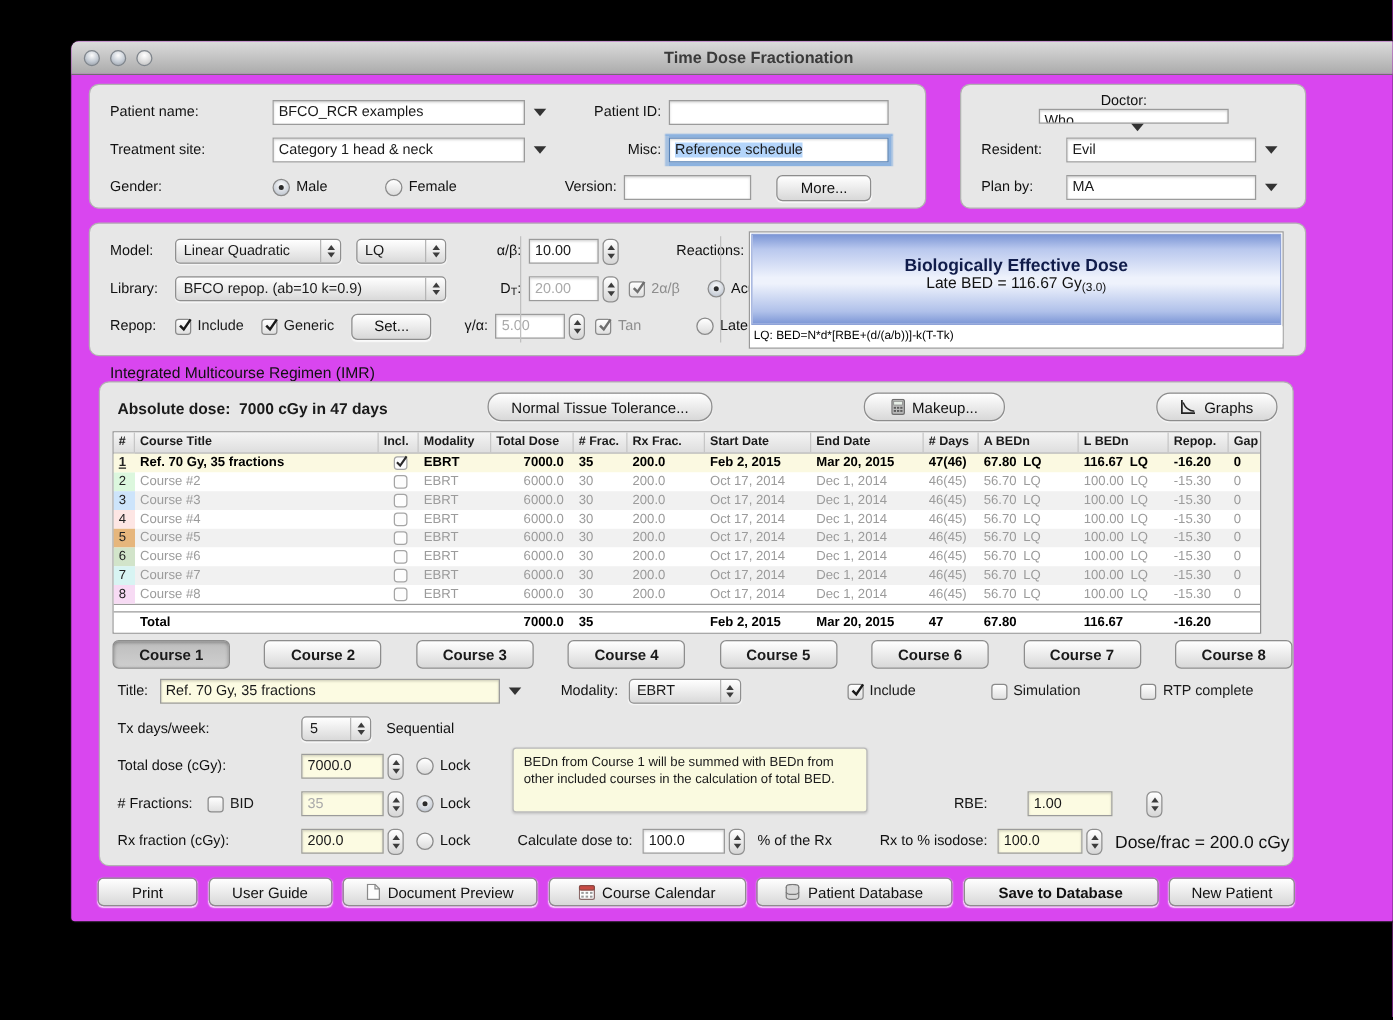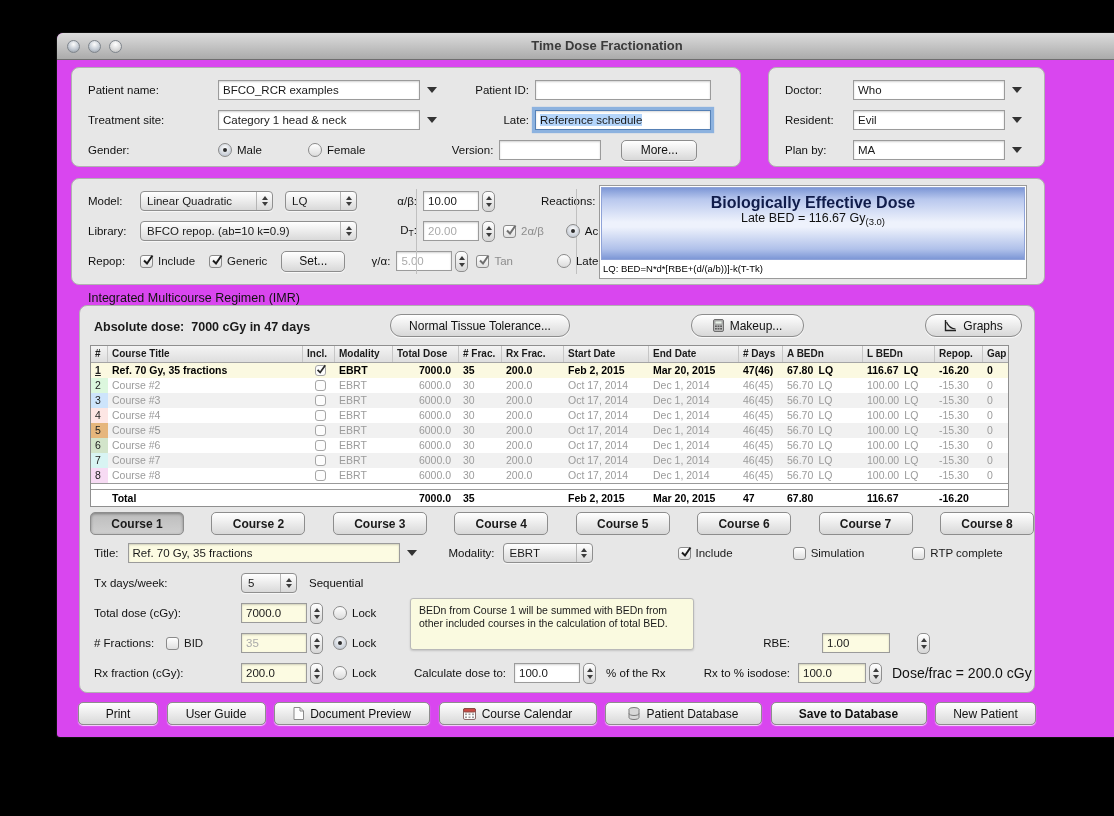--- a/index.html
+++ b/index.html
@@ -68,21 +68,21 @@
   .btn .bicon{margin-right:6px;display:inline-flex;}
   .btn.bold{font-weight:bold;}
 
   
   .vdiv{position:absolute;top:10px;bottom:10px;width:1px;background:#c0c0c0;}
 
   
   .bedbox{position:absolute;border:1px solid #9a9a9a;background:#fff;}
   .bedblue{height:73px;margin:1px;background:linear-gradient(180deg,#7d97d6 0%,#b9c8ee 16%,#eef2fc 48%,#eef2fc 55%,#b0c1ea 86%,#7d97d6 100%);
            text-align:center;border:1px solid #8fa3d8;box-sizing:border-box;}
-  .bedtitle{font-size:16px;font-weight:bold;color:#101c4a;padding-top:6px;}
+  .bedtitle{font-size:14px;font-weight:bold;color:#101c4a;padding-top:16px;}
   .bedmain{font-size:25px;font-weight:bold;color:#000;line-height:26px;letter-spacing:.5px;}
   .bedmain .sub{font-size:15px;vertical-align:-6px;}
   .bedlate{font-size:12.5px;color:#111;line-height:13px;}
   .bedlate .sub{font-size:9.5px;vertical-align:-3px;}
   .bedformula{font-size:9.5px;color:#000;padding:2px 3px 1px 3px;background:#fff;}
 
   
   .tbl{position:absolute;border:1px solid #8f8f8f;background:#fff;width:917px;font-size:10.5px;}
   .thead,.trow,.ttotal{display:grid;grid-template-columns:17px 195px 32px 58px 66px 43px 62px 85px 90px 44px 80px 72px 48px 25px;}
   .thead{background:linear-gradient(#f4f4f4,#dedede);border-bottom:1px solid #a5a5a5;height:16px;}
@@ -135,41 +135,41 @@
       <div class="lbl" style="width:130px;padding-left:16px;">Patient name:</div>
       <div class="field" style="width:192px;">BFCO_RCR examples</div>
       <div class="combo-arrow"></div>
       <div class="lbl r" style="width:92px;">Patient ID:</div>
       <div class="field" style="width:166px;margin-left:6px;"></div>
     </div>
     <div class="frow" style="height:30px;">
       <div class="lbl" style="width:130px;padding-left:16px;">Treatment site:</div>
       <div class="field" style="width:192px;">Category 1 head &amp; neck</div>
       <div class="combo-arrow"></div>
-      <div class="lbl r" style="width:92px;">Late:</div>
+      <div class="lbl r" style="width:92px;">Misc:</div>
       <div class="field focused" style="width:166px;margin-left:6px;"><span class="sel-text">Reference schedule</span></div>
     </div>
     <div class="frow" style="height:30px;">
       <div class="lbl" style="width:130px;padding-left:16px;">Gender:</div>
       <div class="frow" style="width:90px;">
           <div class="radio on"></div>
           <span class="lbl">Male</span>
         </div>
       <div class="frow">
           <div class="radio"></div>
           <span class="lbl">Female</span>
         </div>
       <div class="lbl r" style="width:118px;margin-left:10px;">Version:</div>
       <div class="field" style="width:92px;margin-left:6px;"></div>
       <div class="btn sq" style="margin-left:20px;width:76px;height:21px;">More...</div>
     </div>
   </div>
 
   <div class="grp" style="left:711px;top:34px;width:277px;height:100px;">
-    <div class="frow" style="height:30px;margin-top:7px;">
+    <div class="frow" style="height:30px;margin-top:7px;flex-direction:column;">
       <div class="lbl" style="width:68px;padding-left:16px;">Doctor:</div>
       <div class="field" style="width:142px;">Who</div>
       <div class="combo-arrow"></div>
     </div>
     <div class="frow" style="height:30px;">
       <div class="lbl" style="width:68px;padding-left:16px;">Resident:</div>
       <div class="field" style="width:142px;">Evil</div>
       <div class="combo-arrow"></div>
     </div>
     <div class="frow" style="height:30px;">

